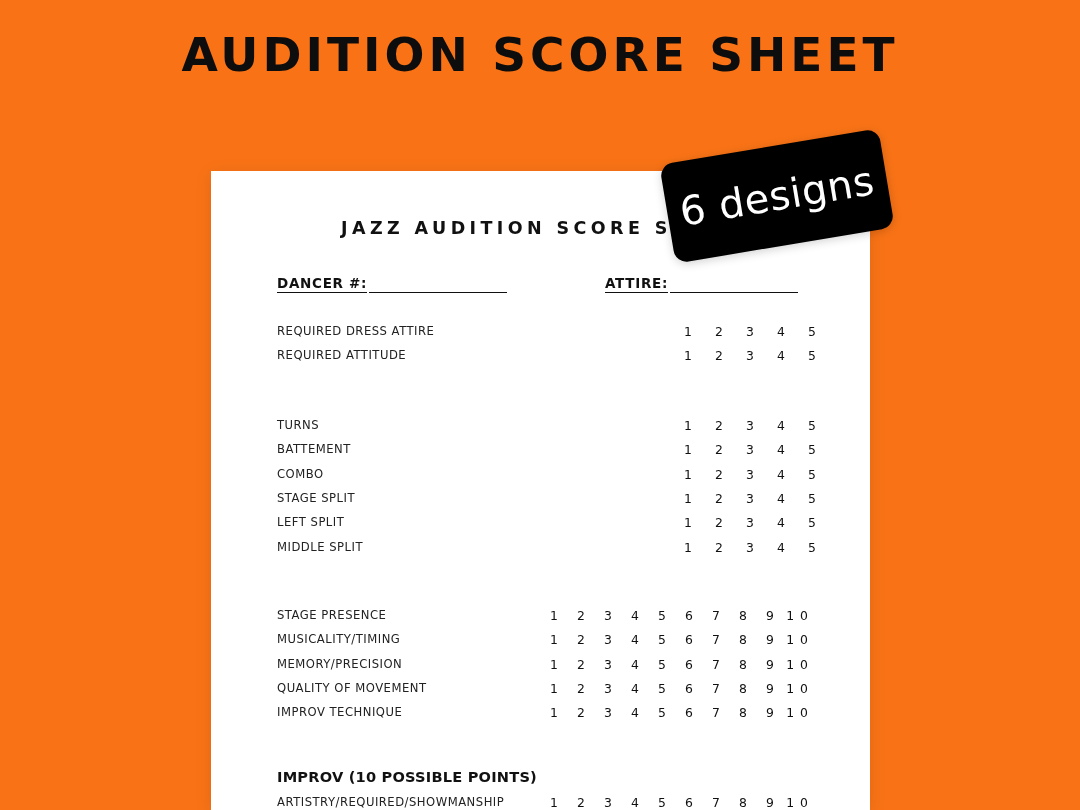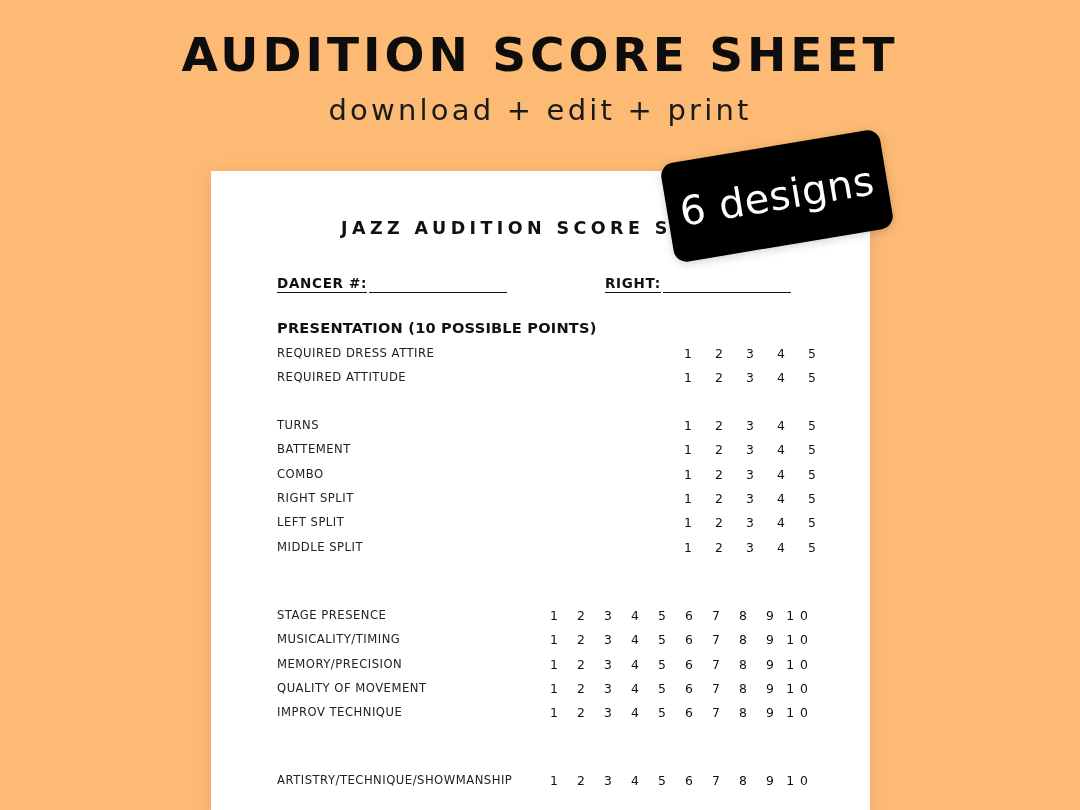--- a/index.html
+++ b/index.html
@@ -9,21 +9,21 @@
     width: 1080px;
     height: 810px;
     overflow: hidden;
     background: #ececec;
     font-family: "Liberation Sans", sans-serif;
   }
   #stage {
     position: relative;
     width: 1080px;
     height: 810px;
-    background: #fdba74;
+    background: #f97316;
   }
 
   
   .banner {
     position: absolute;
     top: 0;
     left: 0;
     width: 1080px;
     text-align: center;
   }
@@ -185,41 +185,39 @@
     white-space: nowrap;
   }
 </style>
 </head>
 <body>
 
 <div id="stage">
 
   <div class="banner">
     <h1 class="banner-title">AUDITION SCORE SHEET</h1>
-    <div class="banner-sub">download + edit + print</div>
   </div>
 
   <div class="paper">
     <div class="paper-inner">
 
       <div class="doc-title">JAZZ AUDITION SCORE SHEET</div>
 
       <div class="fields">
         <div class="field" id="field-dancer">
           <span class="field-label">DANCER #:</span>
           <span class="field-line"></span>
         </div>
         <div class="field" id="field-judge">
-          <span class="field-label">RIGHT:</span>
+          <span class="field-label">ATTIRE:</span>
           <span class="field-line"></span>
         </div>
       </div>
 
       <div class="section" id="section-presentation">
-        <div class="section-title">PRESENTATION (10 POSSIBLE POINTS)</div>
 
         <div class="row">
           <span class="row-label">REQUIRED DRESS ATTIRE</span>
           <span class="scale scale-5">
             <span class="num">1</span>
             <span class="num">2</span>
             <span class="num">3</span>
             <span class="num">4</span>
             <span class="num">5</span>
           </span>
@@ -266,21 +264,21 @@
           <span class="scale scale-5">
             <span class="num">1</span>
             <span class="num">2</span>
             <span class="num">3</span>
             <span class="num">4</span>
             <span class="num">5</span>
           </span>
         </div>
 
         <div class="row">
-          <span class="row-label">RIGHT SPLIT</span>
+          <span class="row-label">STAGE SPLIT</span>
           <span class="scale scale-5">
             <span class="num">1</span>
             <span class="num">2</span>
             <span class="num">3</span>
             <span class="num">4</span>
             <span class="num">5</span>
           </span>
         </div>
 
         <div class="row">
@@ -383,23 +381,24 @@
             <span class="num">6</span>
             <span class="num">7</span>
             <span class="num">8</span>
             <span class="num">9</span>
             <span class="num">1 0</span>
           </span>
         </div>
       </div>
 
       <div class="section" id="section-improv">
-
-        <div class="row">
-          <span class="row-label">ARTISTRY/TECHNIQUE/SHOWMANSHIP</span>
+        <div class="section-title">IMPROV (10 POSSIBLE POINTS)</div>
+
+        <div class="row">
+          <span class="row-label">ARTISTRY/REQUIRED/SHOWMANSHIP</span>
           <span class="scale scale-10">
             <span class="num">1</span>
             <span class="num">2</span>
             <span class="num">3</span>
             <span class="num">4</span>
             <span class="num">5</span>
             <span class="num">6</span>
             <span class="num">7</span>
             <span class="num">8</span>
             <span class="num">9</span>

